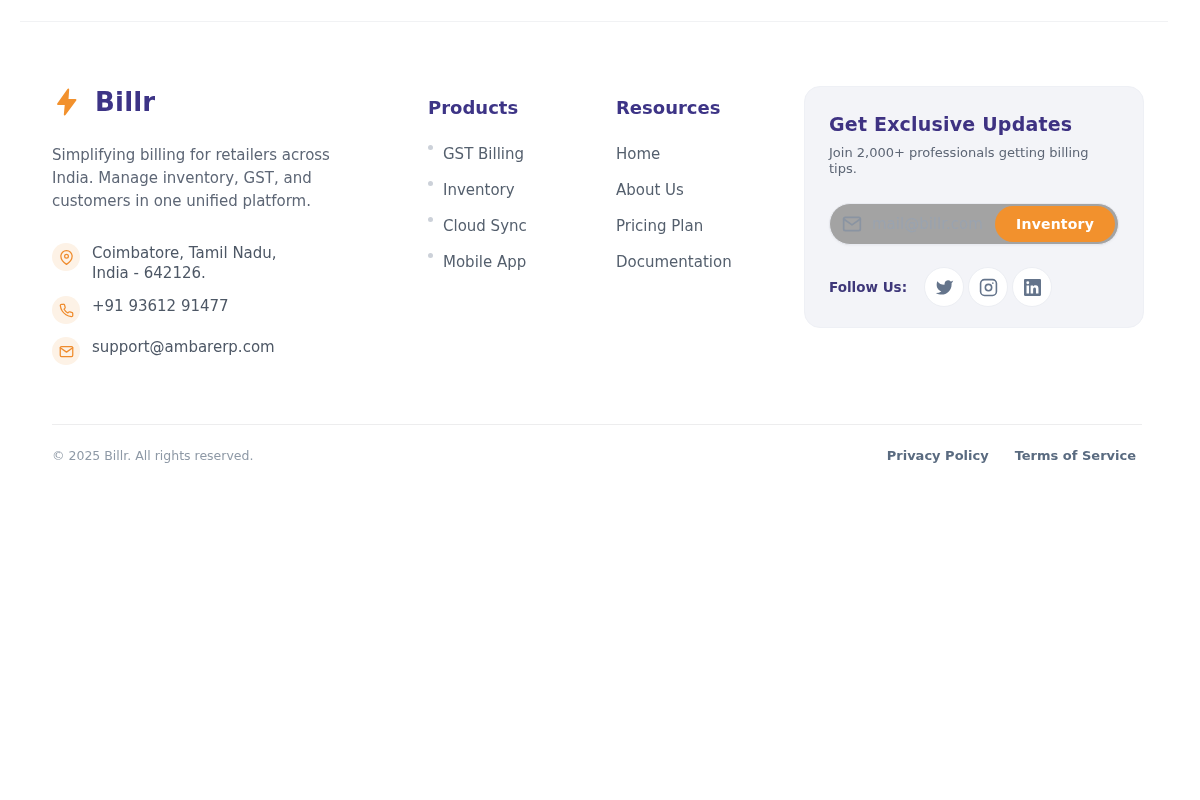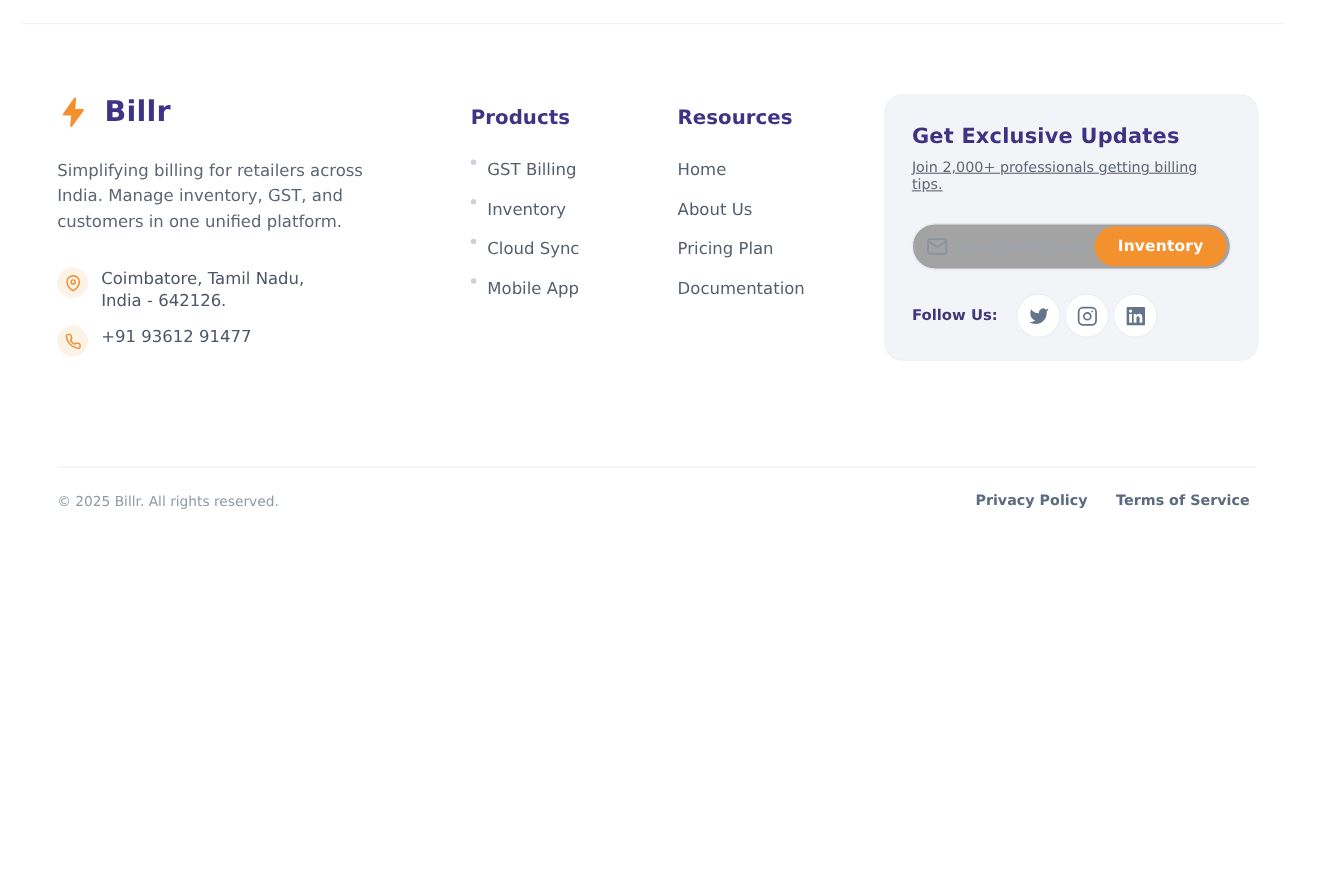--- a/index.html
+++ b/index.html
@@ -26,21 +26,21 @@
   .col-links { width: 188px; flex: 0 0 188px; }
   .col-heading { margin-top: 13px; font-size: 18px; line-height: 22px; font-weight: bold; color: #3d3486; }
   .link-list { margin-top: 26px; list-style: none; }
   .link-item { display: flex; gap: 10px; margin-bottom: 16px; height: 20px; }
   .bullet-dot { width: 5px; height: 5px; border-radius: 50%; background: #ccd1d9; flex: 0 0 5px; }
   .footer-link { font-size: 15px; color: #545f6d; text-decoration: none; cursor: pointer; }
 
   
   .newsletter-card { margin-left: auto; margin-top: 2px; width: 340px; flex: 0 0 340px; background: #f3f4f8; border: 1px solid #eef0f5; border-radius: 16px; padding: 26px 24px 20px 24px; }
   .card-heading { font-size: 19px; line-height: 23px; font-weight: bold; color: #3e3282; letter-spacing: 0.2px; }
-  .card-subtext { margin-top: 9px; font-size: 13px; line-height: 16px; color: #5d6675; text-decoration: underline; }
+  .card-subtext { margin-top: 9px; font-size: 13px; line-height: 16px; color: #5d6675; }
   .subscribe-form { position: relative; margin-top: 26px; height: 42px; }
   .email-input { width: 100%; height: 42px; border: 1px solid #e9ebf1; border-radius: 21px; background: #a3a3a3; padding: 0 124px 0 42px; font-size: 15px; color: #333; outline: none; box-shadow: 0 1px 2px rgba(40,50,70,0.04); font-family: inherit; }
   .email-input::placeholder { color: #9aa3af; }
   .input-mail-icon { position: absolute; left: 13px; top: 11px; width: 20px; height: 20px; pointer-events: none; }
   .subscribe-btn { position: absolute; right: 4px; top: 3px; bottom: 3px; padding: 0 21px; border: none; border-radius: 18px; background: #f2912d; color: #ffffff; font-size: 14px; font-weight: bold; letter-spacing: 0.2px; cursor: pointer; font-family: inherit; }
   .follow-row { margin-top: 22px; display: flex; align-items: center; }
   .follow-label { font-size: 13.5px; font-weight: bold; color: #3e3779; margin-right: 17px; }
   .social-btn { width: 40px; height: 40px; border-radius: 50%; background: #ffffff; border: 1px solid #eceef3; display: flex; align-items: center; justify-content: center; cursor: pointer; margin-right: 4px; }
 
   
@@ -87,20 +87,29 @@
           </span>
         </div>
         <div class="contact-row">
           <span class="icon-circle">
             <svg width="15" height="15" viewBox="0 0 24 24" fill="none" stroke="#ef8b2c" stroke-width="2" stroke-linecap="round" stroke-linejoin="round">
               <path d="M22 16.92v3a2 2 0 0 1-2.18 2 19.79 19.79 0 0 1-8.63-3.07 19.5 19.5 0 0 1-6-6 19.79 19.79 0 0 1-3.07-8.67A2 2 0 0 1 4.11 2h3a2 2 0 0 1 2 1.72 12.84 12.84 0 0 0 .7 2.81 2 2 0 0 1-.45 2.11L8.09 9.91a16 16 0 0 0 6 6l1.27-1.27a2 2 0 0 1 2.11-.45 12.84 12.84 0 0 0 2.81.7A2 2 0 0 1 22 16.92z"></path>
             </svg>
           </span>
           <span class="contact-text">+91 93612 91477</span>
         </div>
+        <div class="contact-row">
+          <span class="icon-circle">
+            <svg width="15" height="15" viewBox="0 0 24 24" fill="none" stroke="#ef8b2c" stroke-width="2" stroke-linecap="round" stroke-linejoin="round">
+              <rect x="2" y="4" width="20" height="16" rx="2"></rect>
+                <polyline points="22,6 12,13 2,6"></polyline>
+            </svg>
+          </span>
+          <span class="contact-text">support@ambarerp.com</span>
+        </div>
       </div>
     </div>
 
     <div class="col-links">
       <div class="col-heading">Products</div>
       <ul class="link-list">
         <li class="link-item">
           <span class="bullet-dot"></span>
           <a class="footer-link">GST Billing</a>
         </li>

